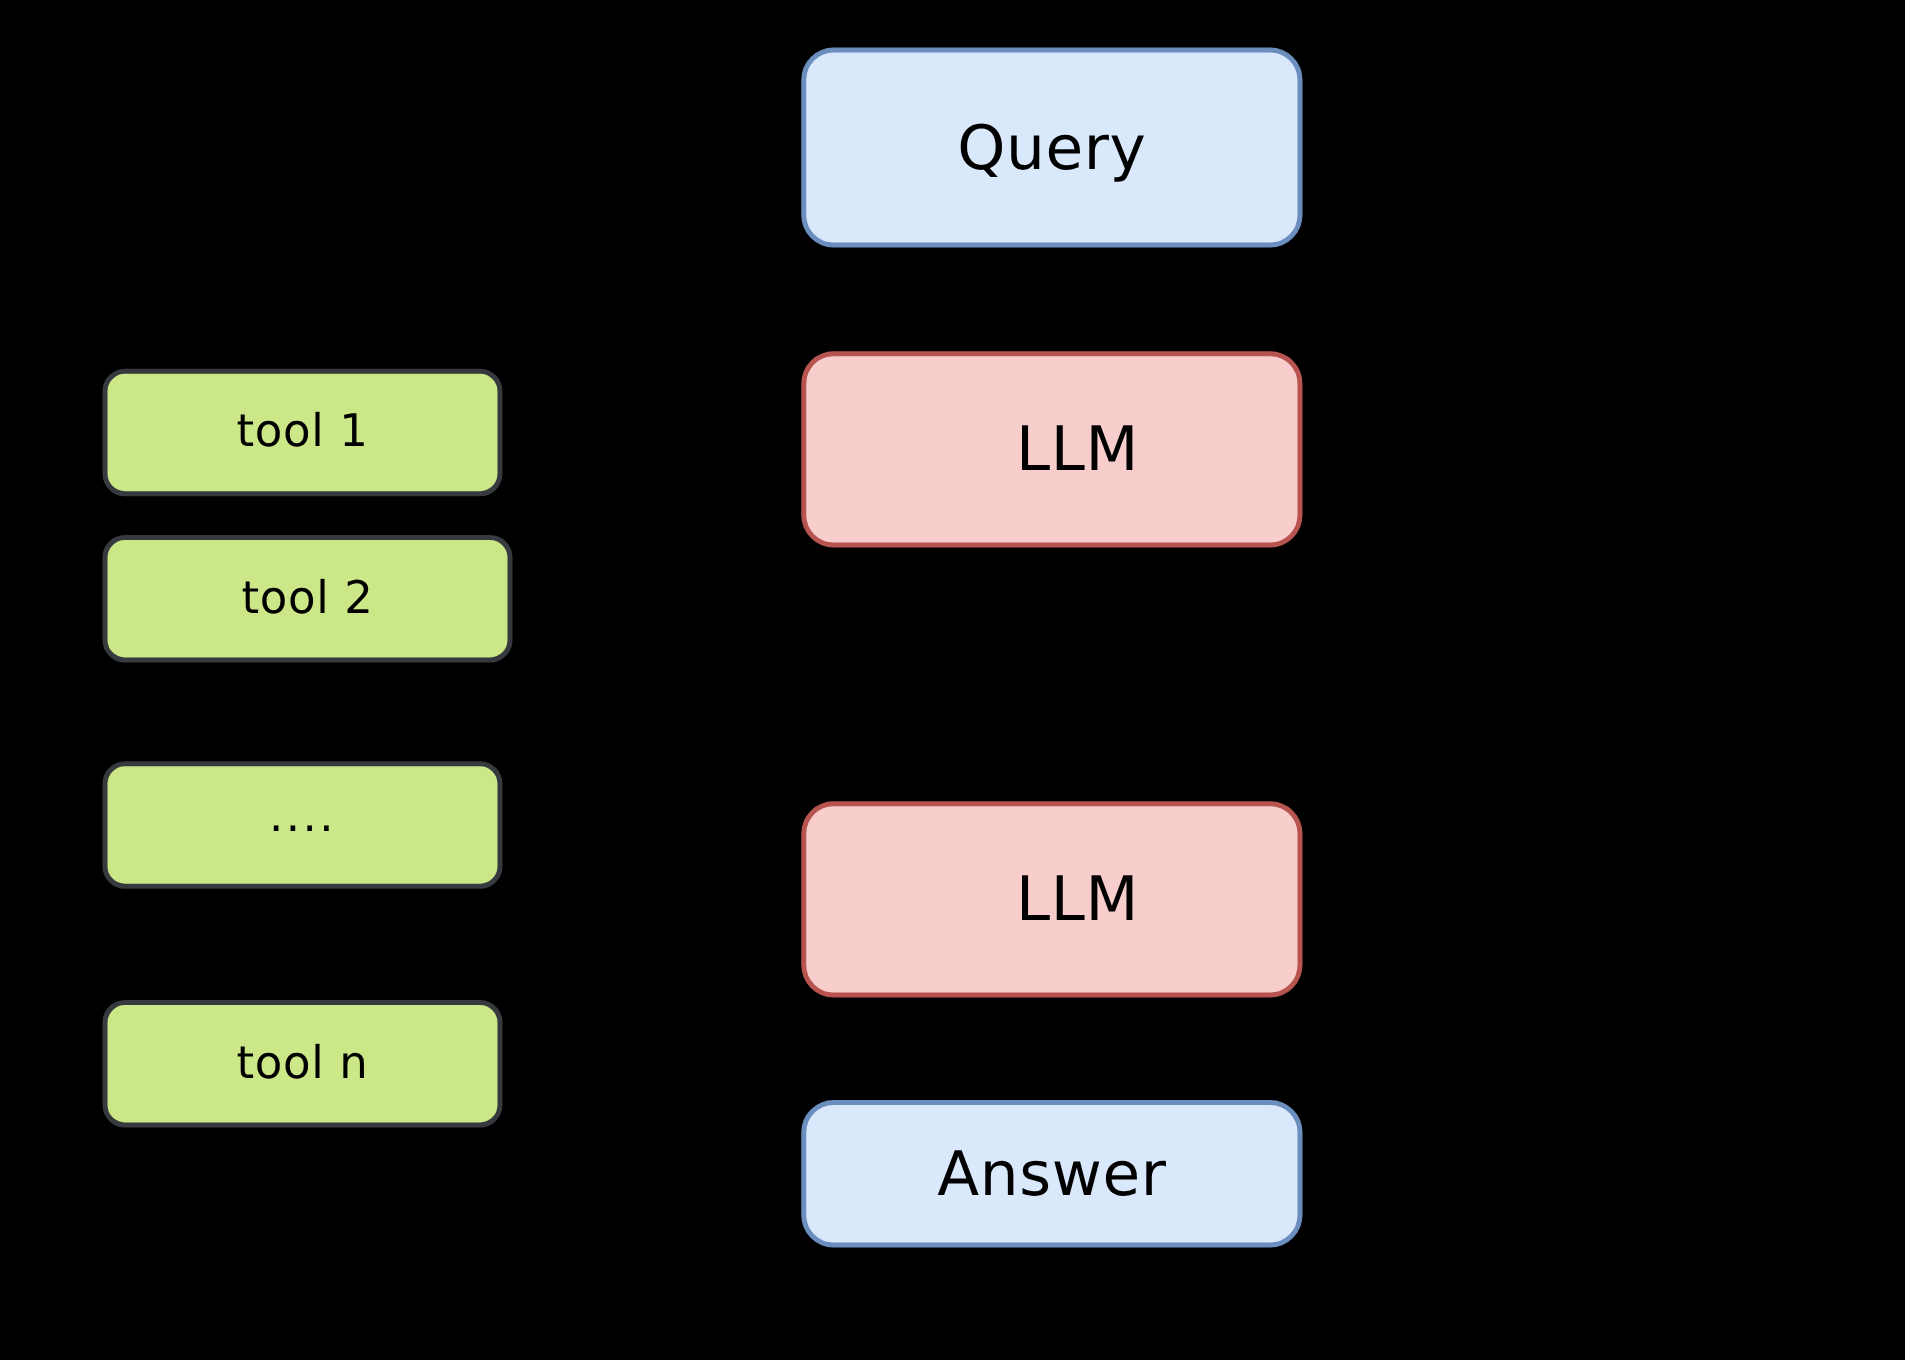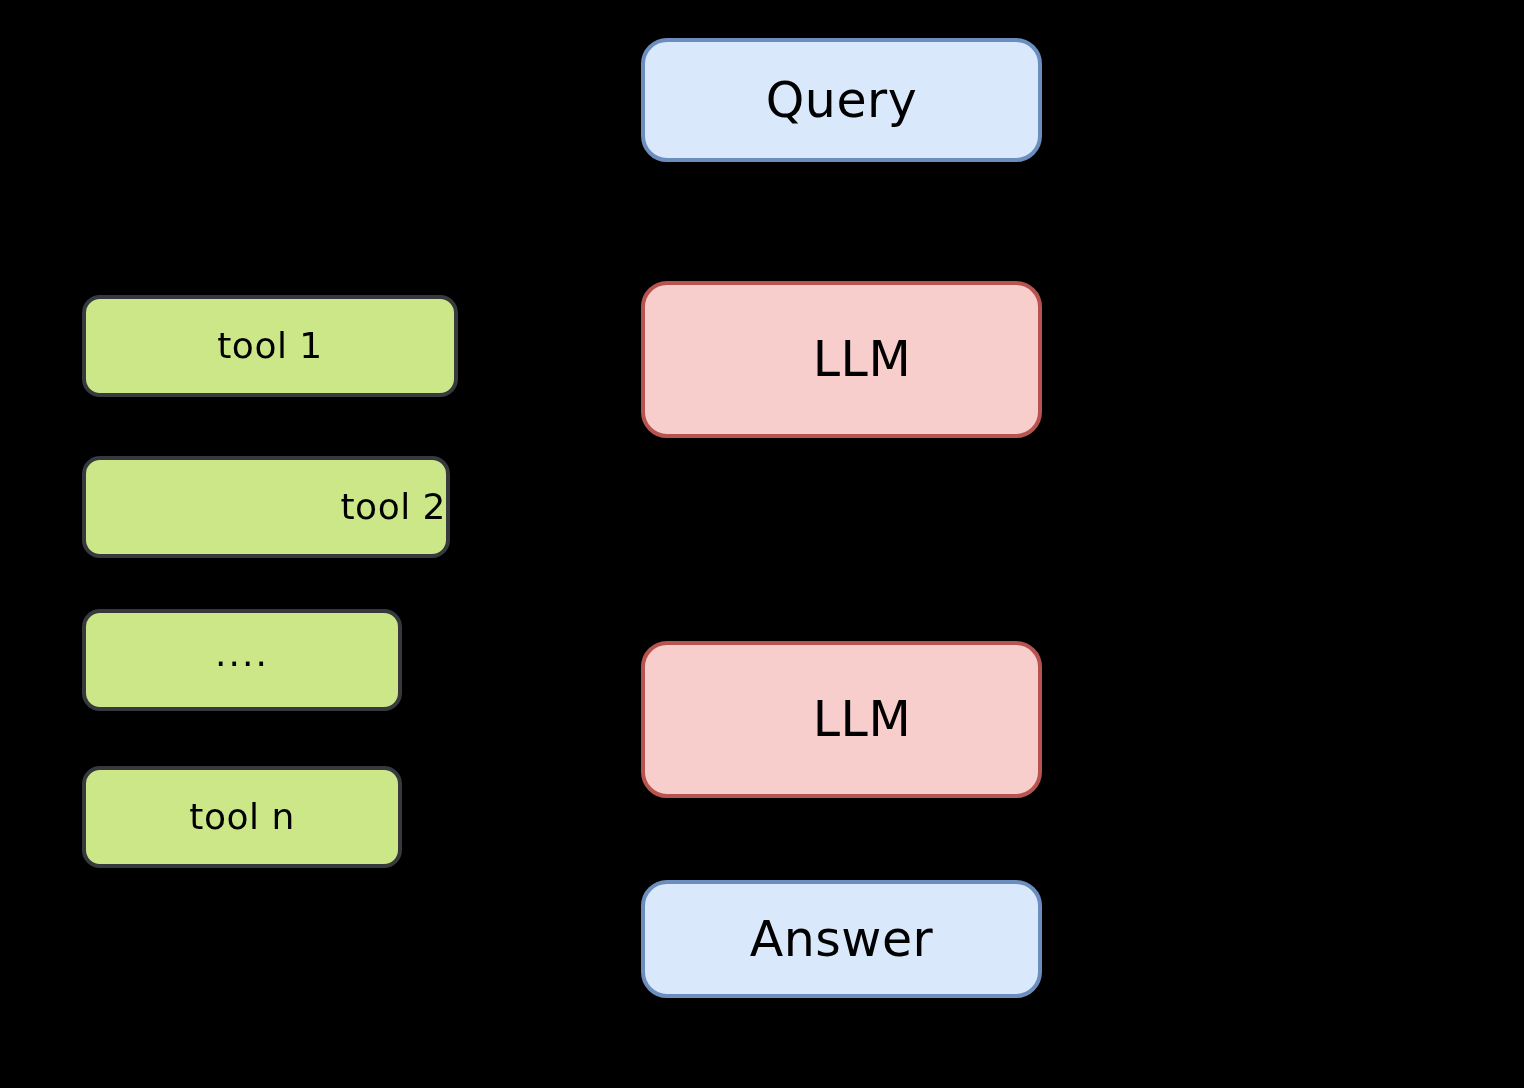--- a/index.html
+++ b/index.html
@@ -72,37 +72,37 @@
     font-size: 36px;
     transform: translateY(-6px);
     letter-spacing: 2px;
   }
 </style>
 </head>
 <body>
 
 <div id="canvas">
 
-  <div class="node green" style="left:82px; top:295px; width:376px; height:102px;">
+  <div class="node green" style="left:82px; top:295px; width:320px; height:102px;">
     <span class="node-label">tool 1</span>
   </div>
 
-  <div class="node green" style="left:82px; top:456px; width:368px; height:102px;justify-content:flex-end;">
+  <div class="node green" style="left:82px; top:428px; width:328px; height:102px;">
     <span class="node-label">tool 2</span>
   </div>
 
   <div class="node green dots" style="left:82px; top:609px; width:320px; height:102px;">
     <span class="node-label">....</span>
   </div>
 
-  <div class="node green" style="left:82px; top:766px; width:320px; height:102px;">
+  <div class="node green" style="left:82px; top:800px; width:320px; height:102px;">
     <span class="node-label">tool n</span>
   </div>
 
-  <div class="node blue" style="left:641px; top:38px; width:401px; height:124px;">
+  <div class="node blue" style="left:641px; top:38px; width:401px; height:160px;">
     <span class="node-label">Query</span>
   </div>
 
   <div class="node pink" style="left:641px; top:281px; width:401px; height:157px;">
     <span class="node-label">LLM</span>
   </div>
 
   <div class="node pink" style="left:641px; top:641px; width:401px; height:157px;">
     <span class="node-label">LLM</span>
   </div>

